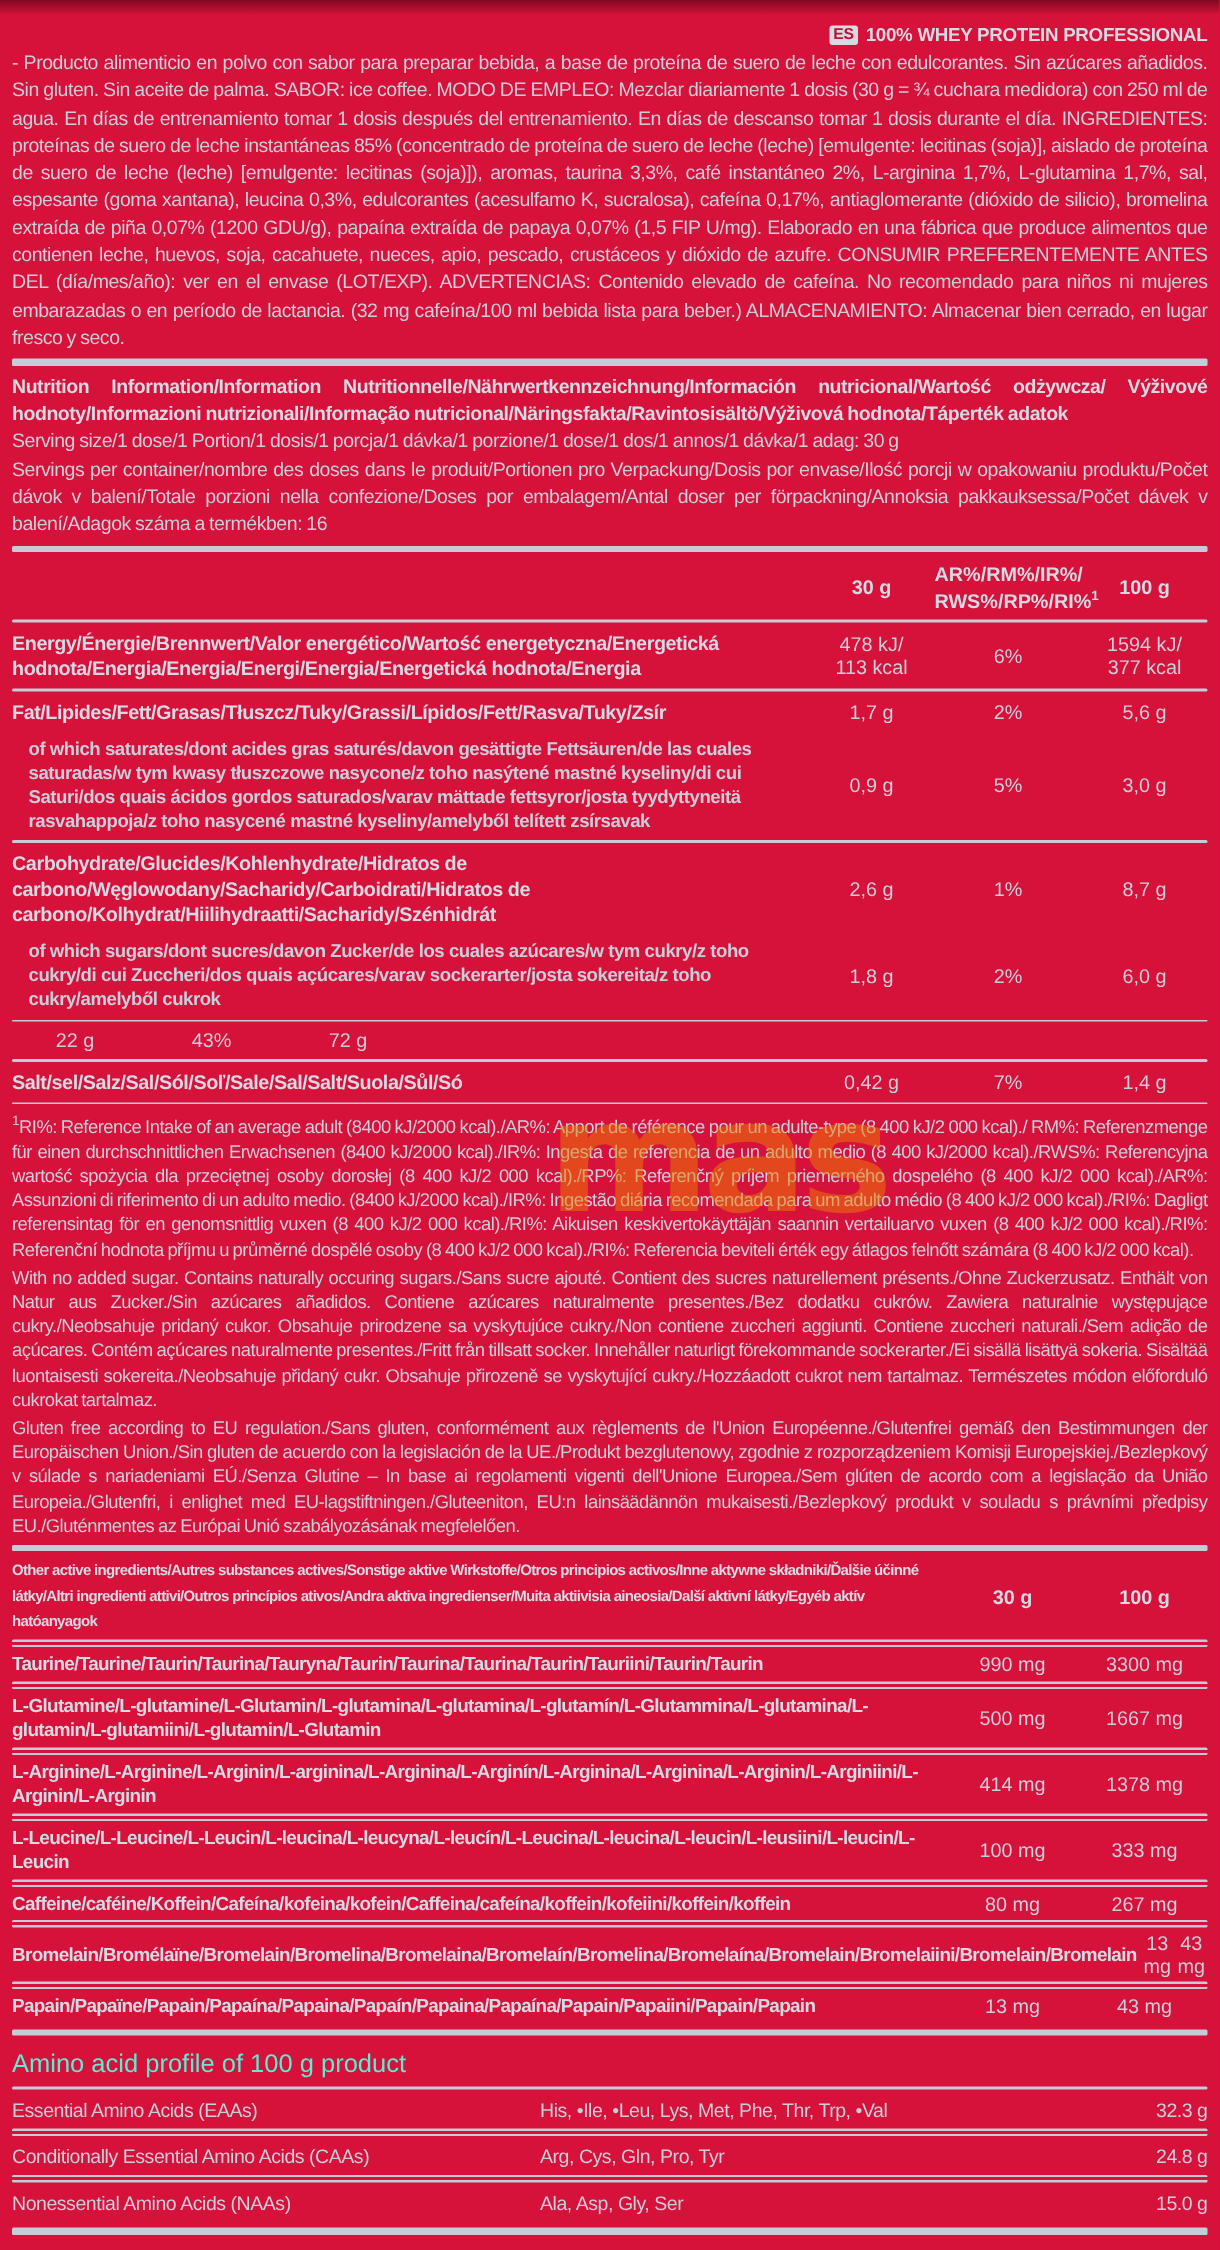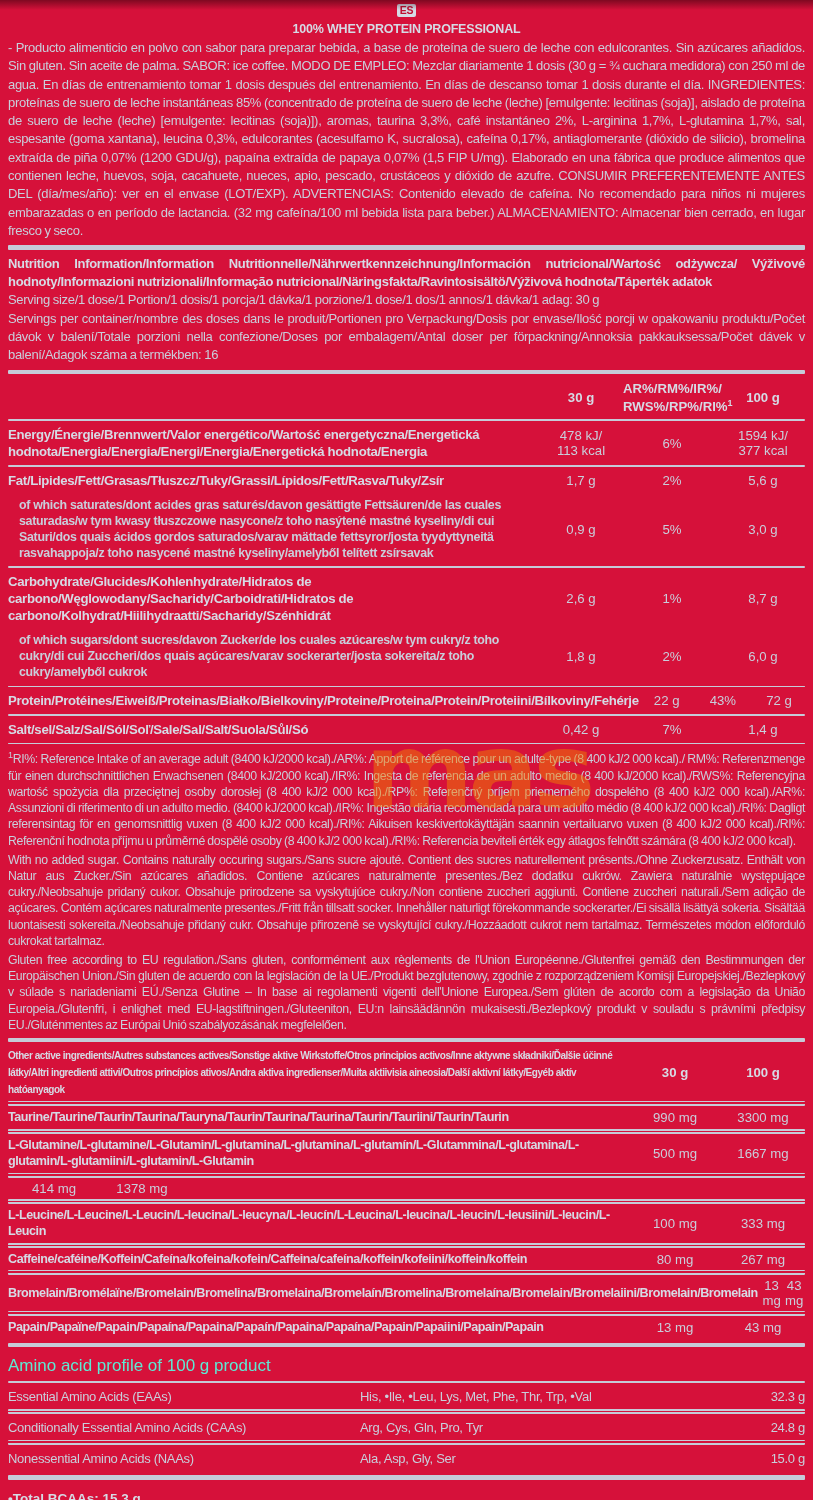--- a/index.html
+++ b/index.html
@@ -6,21 +6,21 @@
   body{
     width:813px;height:1500px;overflow:hidden;position:relative;
     background:#d6113a;color:#c9cedb;
     font-family:"Liberation Sans",sans-serif;
     -webkit-font-smoothing:antialiased;
   }
   .vignette{position:absolute;top:0;left:0;right:0;height:10px;
     background:linear-gradient(rgba(40,0,8,.5),rgba(40,0,8,0));pointer-events:none;}
   .page{padding:3px 8px 0 8px;}
   .title-row{display:flex;justify-content:flex-end;align-items:center;gap:5px;
-    font-size:12.5px;font-weight:700;color:#d6dae5;letter-spacing:-.2px;margin-top:1px;flex-direction:column;}
+    font-size:12.5px;font-weight:700;color:#d6dae5;letter-spacing:-.2px;margin-top:13px;}
   .lang-badge{background:#d6dae5;color:#c00f32;font-size:10.5px;font-weight:700;
     padding:0 3px;border-radius:2px;line-height:13px;display:inline-block;}
   .p{font-size:13px;line-height:18.3px;letter-spacing:-.3px;word-spacing:-.5px;text-align:justify;}
   .intro{margin-top:3px;}
   .rule{background:#c6cbd8;border-radius:1px;}
   .rule.thick{height:4.5px;margin:5px 0;}
   .rule.thin{height:1.6px;margin:1px 0;}
   .rule.dbl{height:5px;background:linear-gradient(#c6cbd8 0 1.5px,transparent 1.5px 3.4px,#c6cbd8 3.4px 5px);margin:1px 0;}
   .bold{font-weight:700;color:#d6dae5;}
   .nut-head{margin:2px 0 3px 0;}
@@ -122,21 +122,20 @@
     </div>
     <div class="row">
       <span class="lbl sub">of which sugars/dont sucres/davon Zucker/de los cuales azúcares/w tym cukry/z toho cukry/di cui Zuccheri/dos quais açúcares/varav sockerarter/josta sokereita/z toho cukry/amelyből cukrok</span>
       <span class="c30 val">1,8 g</span>
       <span class="cri val">2%</span>
       <span class="c100 val">6,0 g</span>
     </div>
     <div class="rule thin"></div>
 
     <div class="row">
-      <span class="lbl main">Protein/Protéines/Eiweiß/Proteinas/Białko/Bielkoviny/Proteine/Proteina/Protein/Proteiini/Bílkoviny/Fehérje</span>
       <span class="c30 val">22 g</span>
       <span class="cri val">43%</span>
       <span class="c100 val">72 g</span>
     </div>
     <div class="rule thin"></div>
 
     <div class="row">
       <span class="lbl main">Salt/sel/Salz/Sal/Sól/Soľ/Sale/Sal/Salt/Suola/Sůl/Só</span>
       <span class="c30 val">0,42 g</span>
       <span class="cri val">7%</span>
@@ -167,20 +166,21 @@
     <div class="rule dbl"></div>
 
     <div class="row">
       <span class="lbl">L-Glutamine/L-glutamine/L-Glutamin/L-glutamina/L-glutamina/L-glutamín/L-Glutammina/L-glutamina/L-glutamin/L-glutamiini/L-glutamin/L-Glutamin</span>
       <span class="a30 val">500 mg</span>
       <span class="a100 val">1667 mg</span>
     </div>
     <div class="rule dbl"></div>
 
     <div class="row">
+      <span class="lbl">L-Arginine/L-Arginine/L-Arginin/L-arginina/L-Arginina/L-Arginín/L-Arginina/L-Arginina/L-Arginin/L-Arginiini/L-Arginin/L-Arginin</span>
       <span class="a30 val">414 mg</span>
       <span class="a100 val">1378 mg</span>
     </div>
     <div class="rule dbl"></div>
 
     <div class="row">
       <span class="lbl">L-Leucine/L-Leucine/L-Leucin/L-leucina/L-leucyna/L-leucín/L-Leucina/L-leucina/L-leucin/L-leusiini/L-leucin/L-Leucin</span>
       <span class="a30 val">100 mg</span>
       <span class="a100 val">333 mg</span>
     </div>

